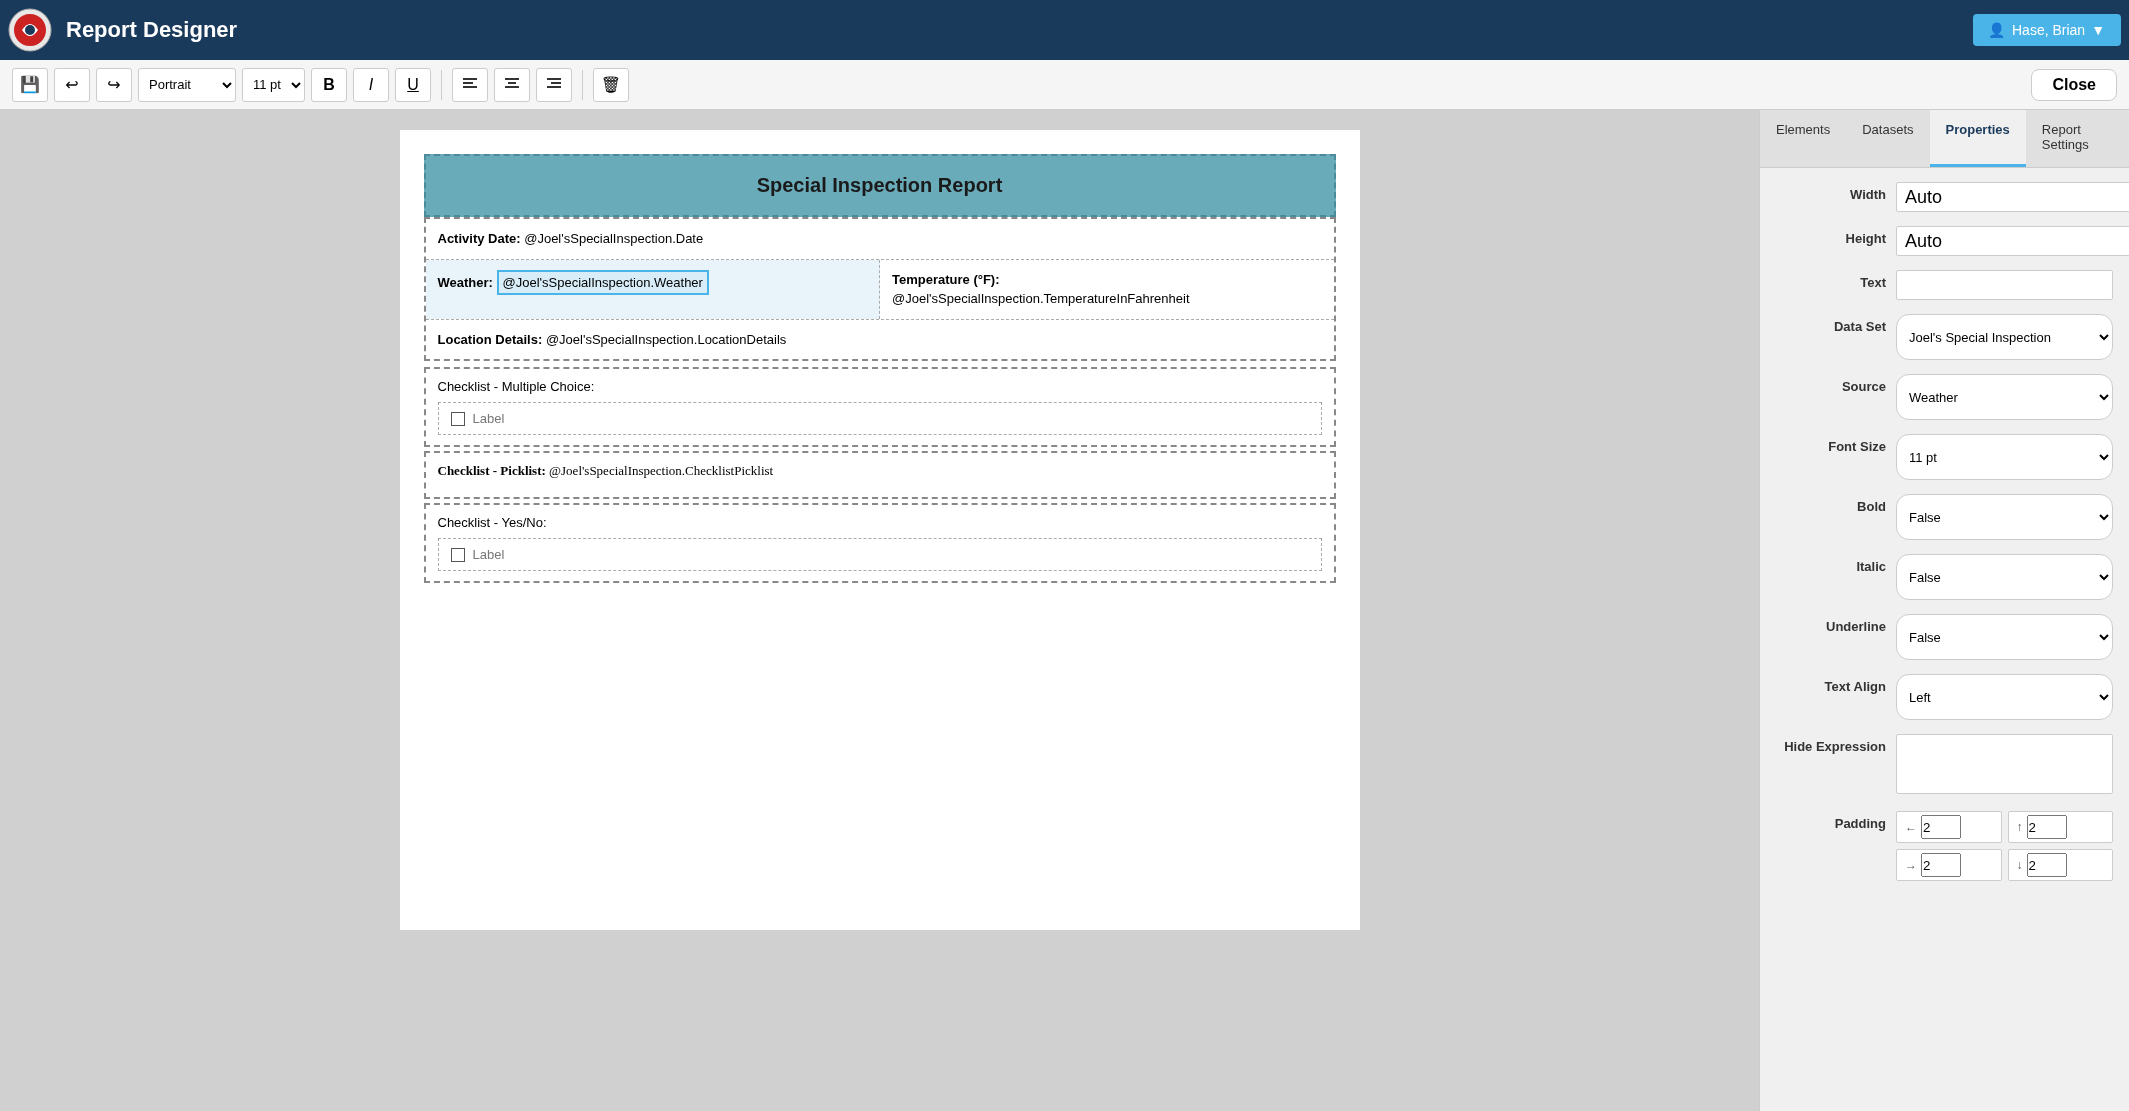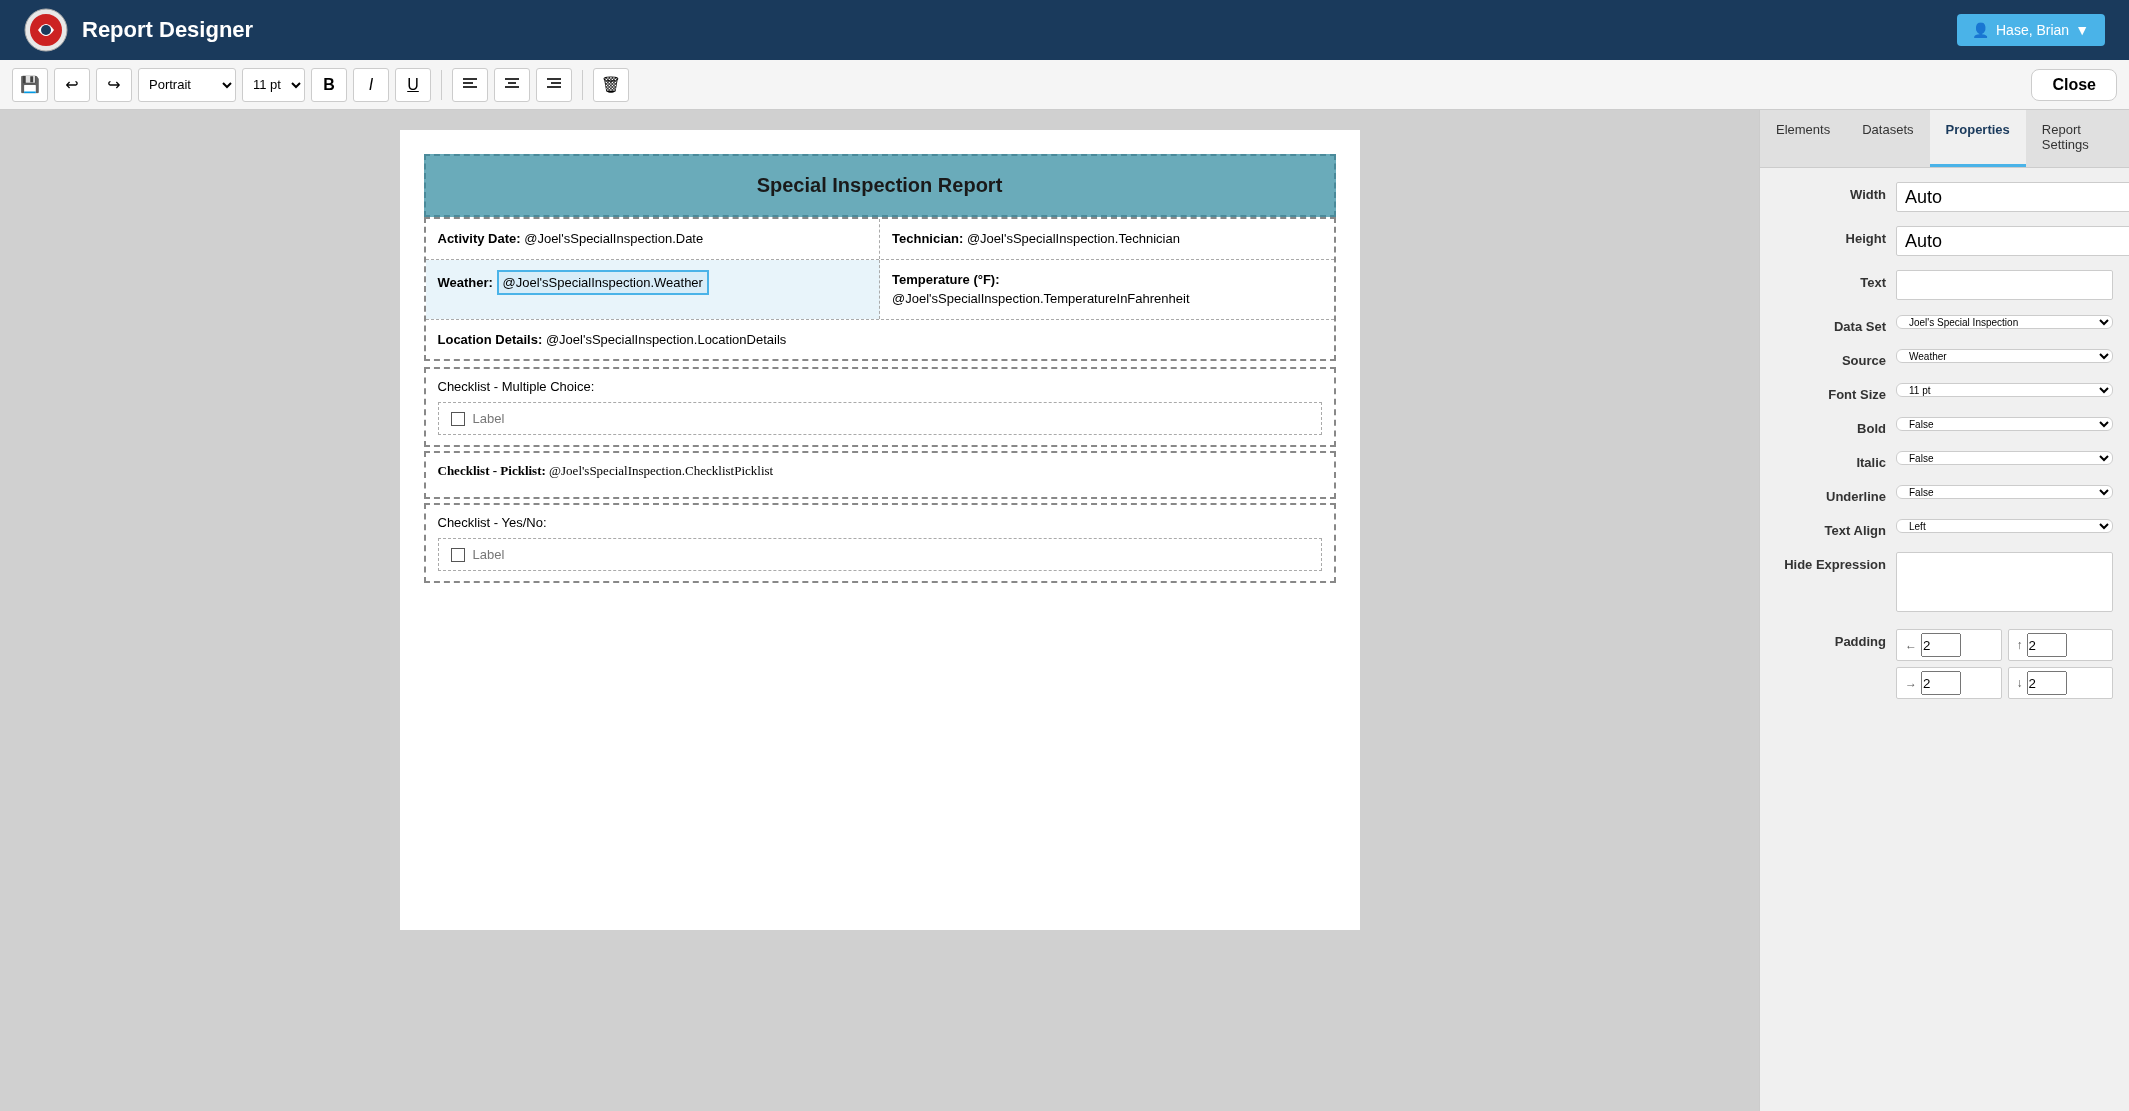--- a/index.html
+++ b/index.html
@@ -4,21 +4,21 @@
   <style>
     * { box-sizing: border-box; margin: 0; padding: 0; }
     body { font-family: Arial, sans-serif; font-size: 13px; background: #e8e8e8; overflow: hidden; }
 
     
     .header {
       background: #1a3a5c;
       height: 60px;
       display: flex;
       align-items: center;
-      padding: 0 24px;
+      padding: 0 8px;
       color: white;
     }
     .header-logo {
       width: 44px;
       height: 44px;
       margin-right: 14px;
     }
     .header-title {
       font-size: 22px;
       font-weight: bold;
@@ -250,25 +250,25 @@
       width: 100%;
       height: 30px;
       border: 1px solid #ccc;
       border-radius: 2px;
       padding: 0 8px;
       font-size: 13px;
       background: white;
     }
     .prop-select {
       width: 100%;
-      height: 14px;
-      border: 1px solid #ccc;
-      border-radius: 6px;
+      height: 46px;
+      border: 1px solid #ccc;
+      border-radius: 13px;
       padding: 0 8px;
-      font-size: 10px;
+      font-size: 13px;
       background: white;
       cursor: pointer;
     }
     .prop-row-split {
       display: flex;
       gap: 6px;
       align-items: center;
     }
     .prop-row-split .prop-input-sm {
       flex: 1;
@@ -411,24 +411,20 @@
       <div class="report-header-box">
         <span class="report-header-text">Special Inspection Report</span>
       </div>
 
       <div class="report-grid">
 
         <div class="report-grid-row">
           <div class="report-grid-cell">
             <span class="field-label">Activity Date:</span>
             <span class="field-value"> @Joel'sSpecialInspection.Date</span>
-          </div>
-          <div class="report-grid-cell">
-            <span class="field-label">Technician:</span>
-            <span class="field-value"> @Joel'sSpecialInspection.Technician</span>
           </div>
         </div>
 
         <div class="report-grid-row">
           <div class="report-grid-cell selected">
             <span class="field-label">Weather: </span>
             <span class="field-value weather-field">@Joel'sSpecialInspection.Weather</span>
           </div>
           <div class="report-grid-cell">
             <div><span class="field-label">Temperature (°F):</span></div>

